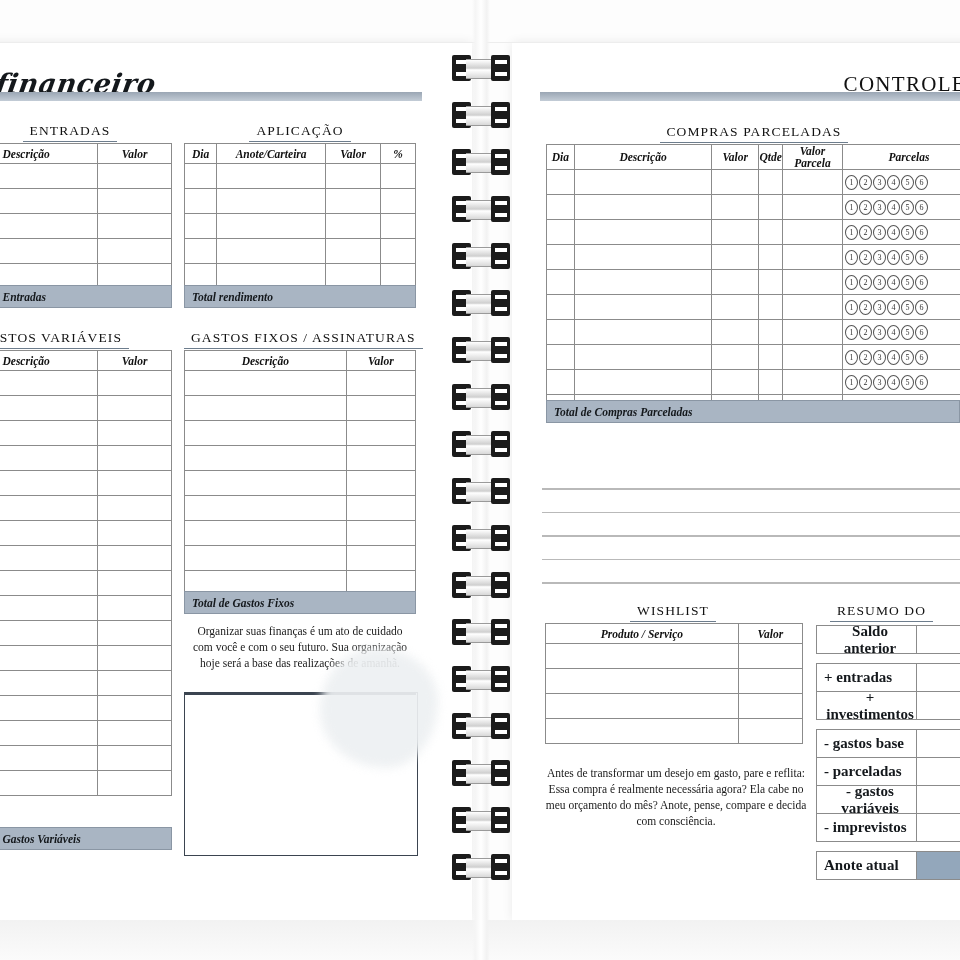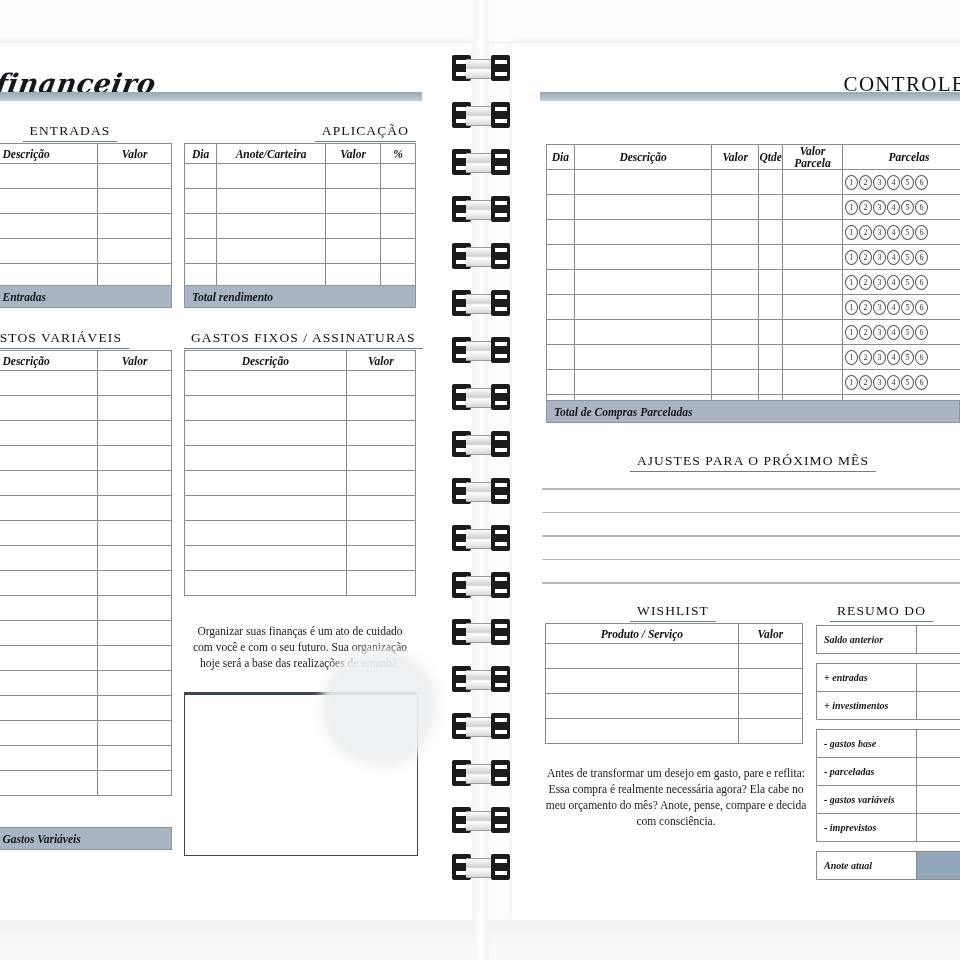--- a/index.html
+++ b/index.html
@@ -69,22 +69,22 @@
   
   .notebox{position:absolute;border:1.5px solid #3b4450;background:#fff;}
   .notebox::before{content:"";position:absolute;left:-1.5px;top:-1.5px;width:100%;height:3px;background:#3b4450;}
 
   
   .resumo{position:absolute;}
   .rgroup{border:1px solid #8b8b8b;margin-bottom:9px;background:#fff;}
   .rrow{display:flex;height:27px;}
   .rrow + .rrow{border-top:1px solid #8b8b8b;}
   .rlab{flex:0 0 100px;display:flex;align-items:center;padding-left:7px;
-    font-size:10px;font-style:italic;font-weight:700;color:#14181c;
-    border-right:1px solid #8b8b8b;box-sizing:border-box;}
+    font-size:15px;font-weight:700;color:#14181c;
+    border-right:1px solid #8b8b8b;box-sizing:border-box;text-align:center;}
   .rval{flex:1 1 auto;}
   .rval.fill{background:#93a7bb;}
 
   
   .wm{position:absolute;left:320px;top:648px;width:118px;height:120px;
     background:#edf0f2;border-radius:48% 52% 44% 56%/52% 44% 56% 48%;
     filter:blur(5px);opacity:.92;}
 </style>
 </head>
 <body>
@@ -129,21 +129,21 @@
           <td></td>
         </tr>
     <tr>
           <td></td>
           <td></td>
         </tr>
   </tbody>
     </table>
   <div class="totalbar" style="left:-46px;width:218px;top:285px;height:23px;">Total de Entradas</div>
 
-  <div class="sec-h" style="left:184px;width:232px;top:123px;text-align:right;">
+  <div class="sec-h" style="left:184px;width:232px;top:123px;">
     <span>APLICAÇÃO</span>
   </div>
   <table class="grid" style="left:184px;width:232px;top:143px;">
     <colgroup>
         <col style="width:14%">
         <col style="width:47%">
         <col style="width:24%">
         <col style="width:15%">
       </colgroup>
     <tbody>
@@ -316,20 +316,21 @@
     <tr>
           <td></td>
           <td></td>
         </tr>
     <tr>
           <td></td>
           <td></td>
         </tr>
   </tbody>
     </table>
+  <div class="totalbar" style="left:184px;width:232px;top:591px;height:23px;">Total de Gastos Fixos</div>
 
   <div class="quote" style="left:190px;width:220px;top:623px;">Organizar suas finanças é um ato de cuidado com você e com o seu futuro. Sua organização hoje será a base das realizações de amanhã.</div>
 
   <div class="notebox" style="left:184px;width:232px;top:692px;height:162px;"></div>
   <div class="wm"></div>
 
   <div class="spine"></div>
   <div class="coil" style="top:55px;">
       <div class="blk l"></div>
       <div class="ring"></div>
@@ -417,20 +418,23 @@
     </div>
   <div class="coil" style="top:854px;">
       <div class="blk l"></div>
       <div class="ring"></div>
       <div class="blk r"></div>
     </div>
 
   <div class="cap-title" style="right:-6px;top:72px;">CONTROLE</div>
   <div class="titlebar" style="left:540px;right:-10px;top:92px;"></div>
 
+  <div class="sec-h" style="left:548px;width:412px;top:124px;">
+    <span>COMPRAS PARCELADAS</span>
+  </div>
   <table class="grid" style="left:546px;width:430px;top:144px;">
     <colgroup>
         <col style="width:6.5%">
         <col style="width:32%">
         <col style="width:11%">
         <col style="width:5.5%">
         <col style="width:14%">
         <col style="width:31%">
       </colgroup>
     <tbody>
@@ -611,23 +615,20 @@
               <i>4</i>
               <i>5</i>
               <i>6</i>
             </div>
           </td>
         </tr>
       </tbody>
   </table>
   <div class="totalbar" style="left:546px;width:414px;top:400px;height:23px;">Total de Compras Parceladas</div>
 
-  <div class="sec-h" style="left:546px;width:414px;top:453px;">
-    <span>AJUSTES PARA O PRÓXIMO MÊS</span>
-  </div>
   <div class="rules" id="ajustes-lines" style="left:542px;width:430px;top:488px;">
       <div></div>
       <div></div>
       <div></div>
       <div></div>
       <div></div>
     </div>
 
   <div class="sec-h" style="left:545px;width:256px;top:603px;">
     <span>WISHLIST</span>

